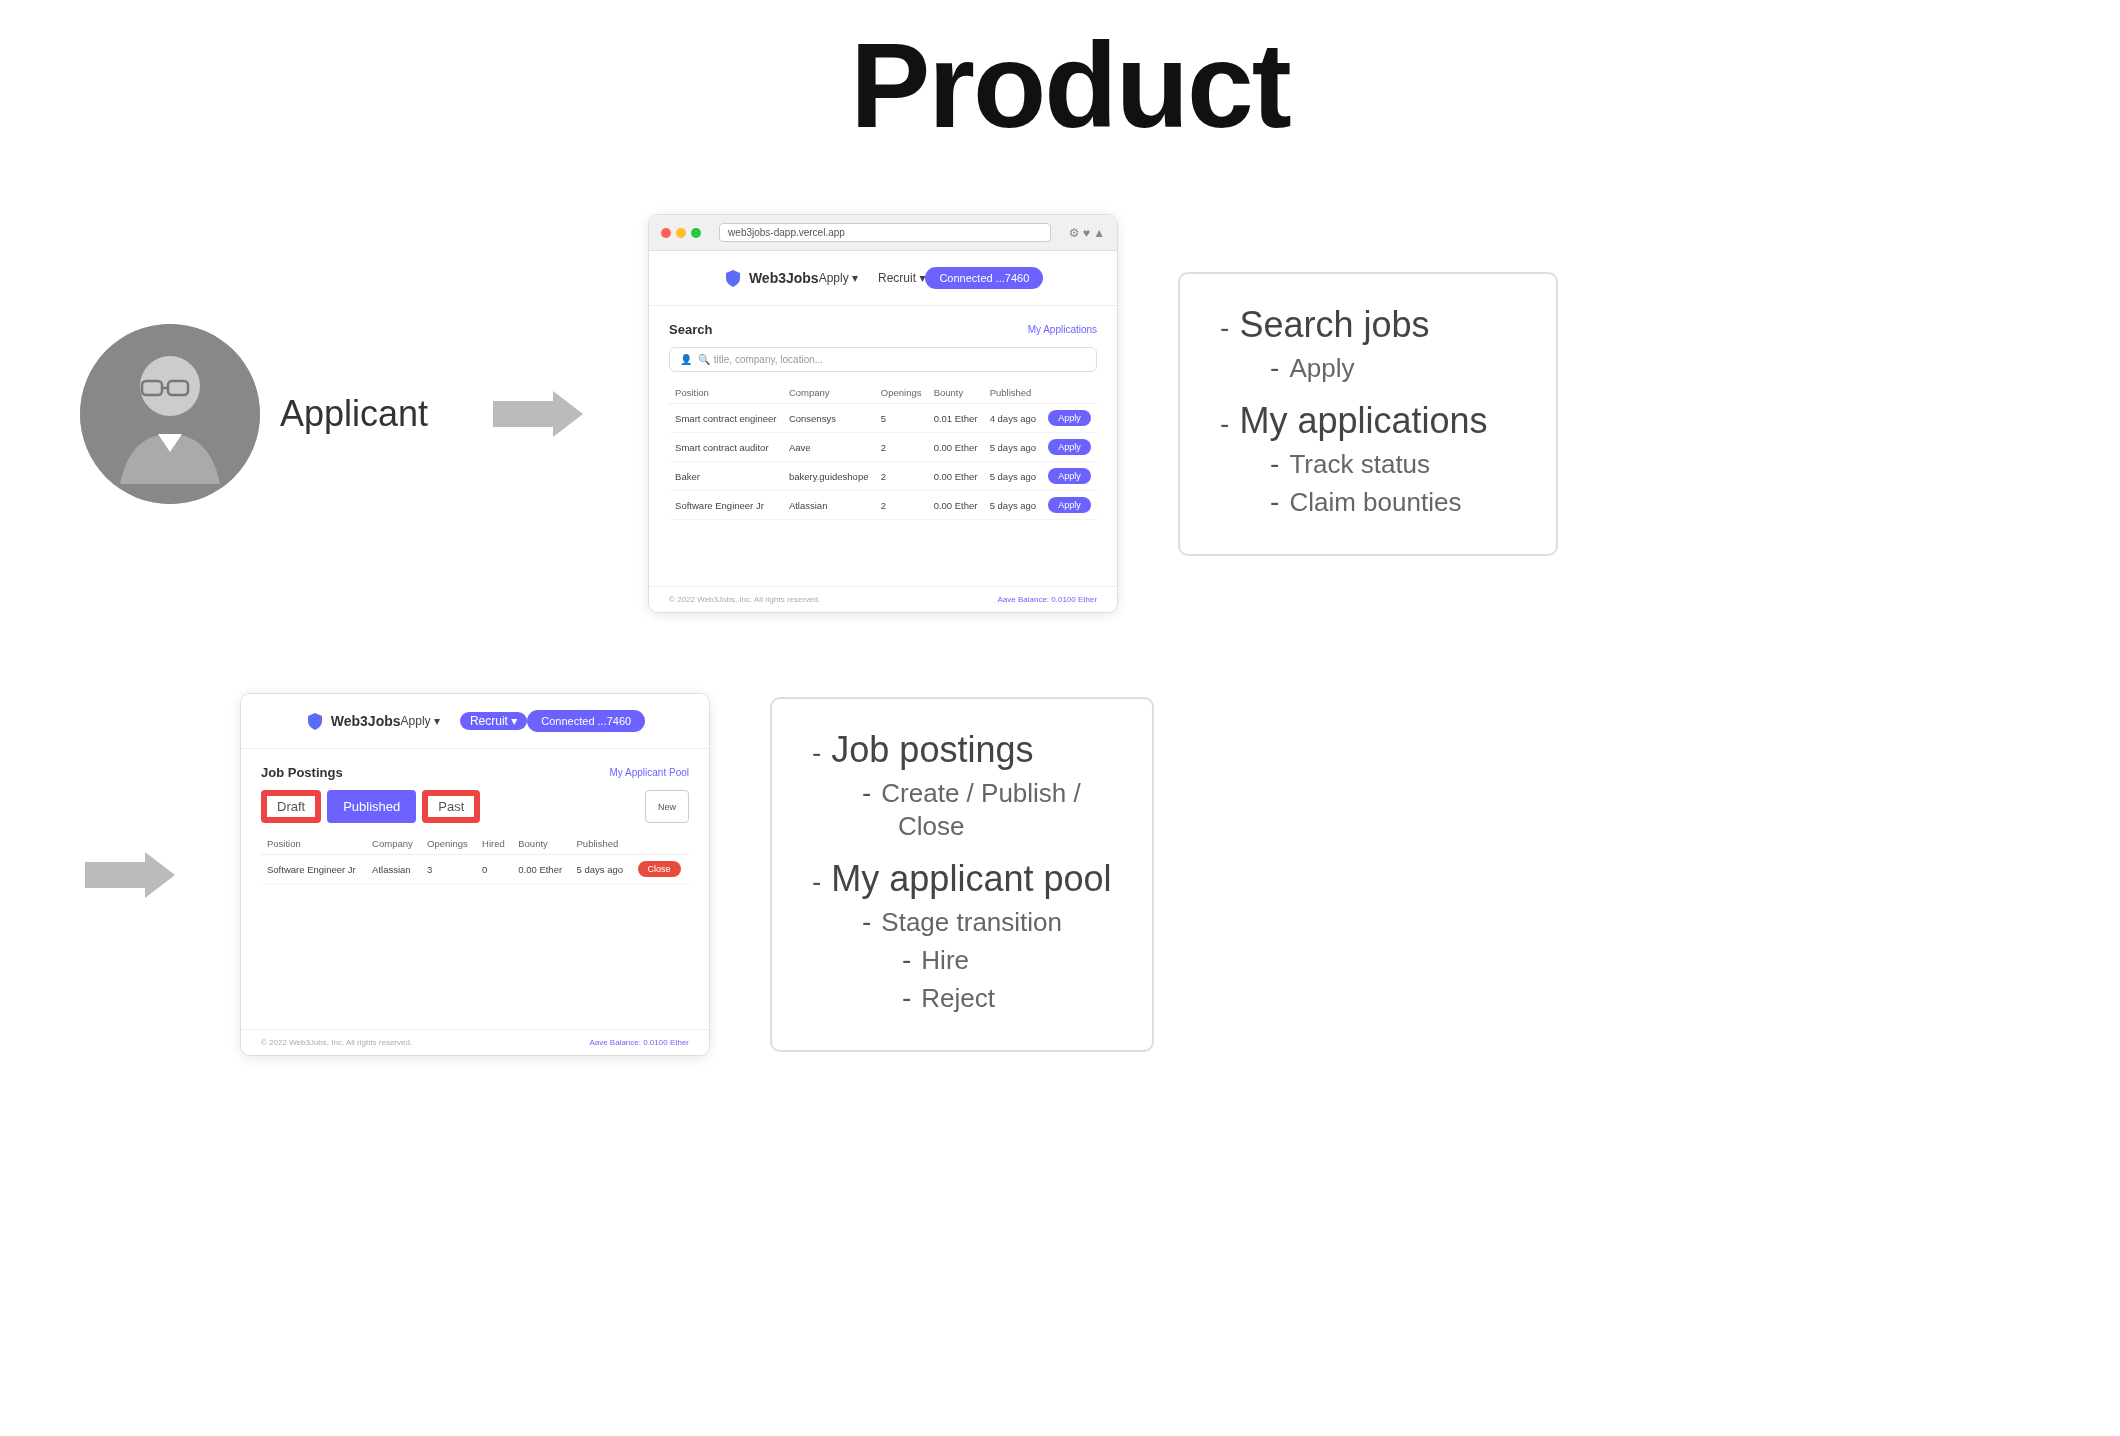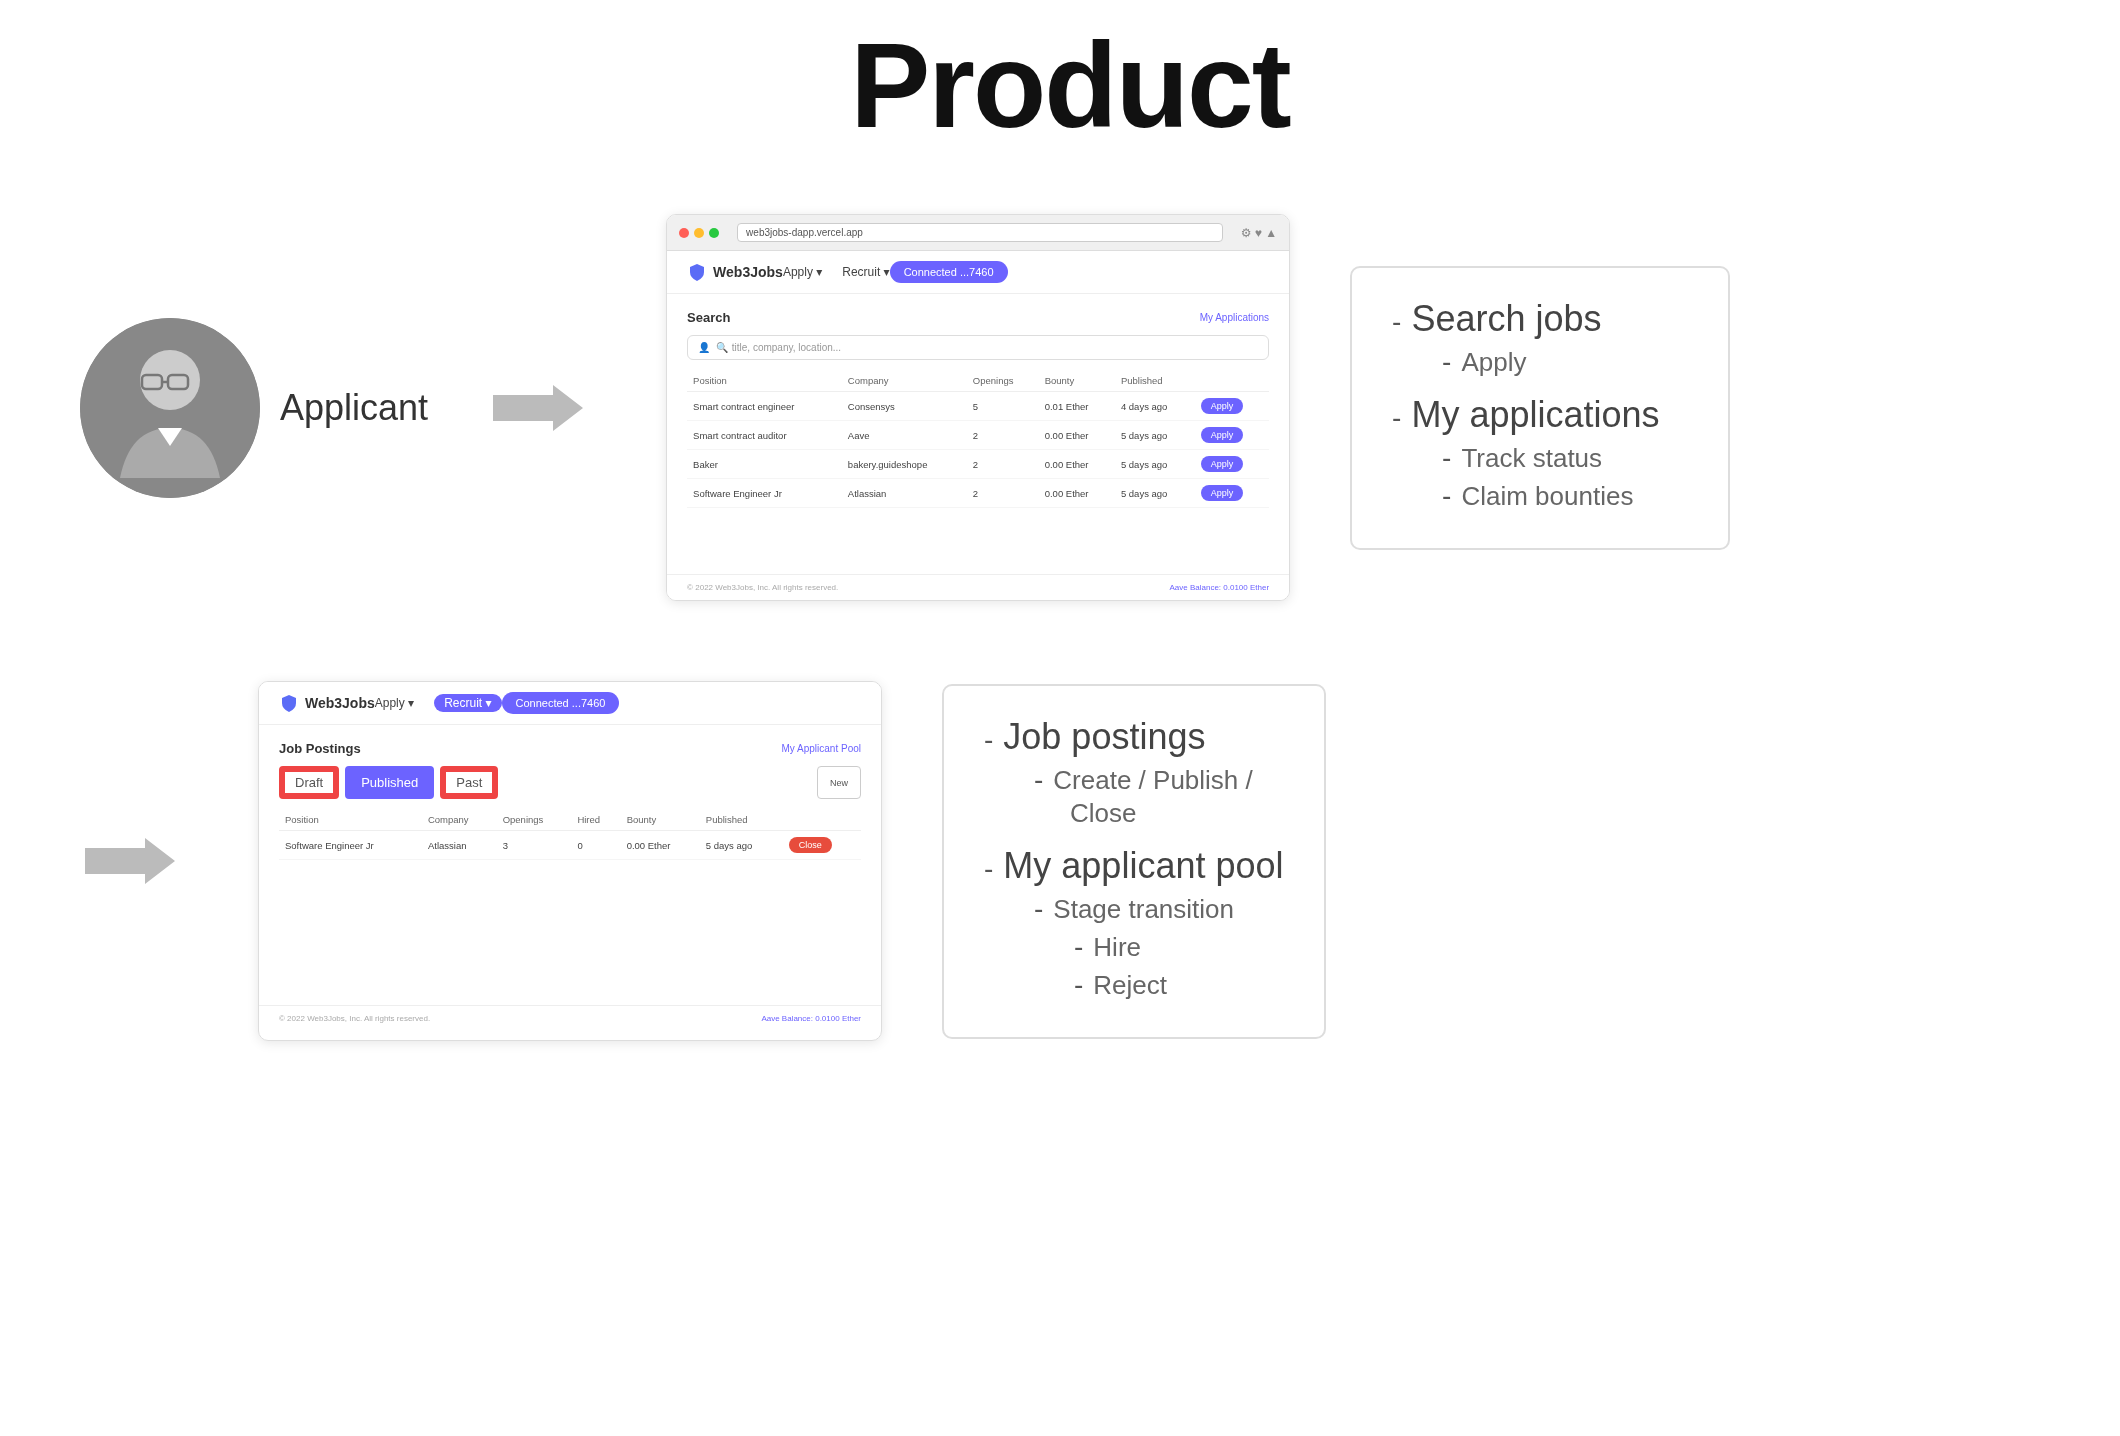--- a/index.html
+++ b/index.html
@@ -72,28 +72,27 @@
       justify-content: center;
     }
 
     .arrow-shape {
       width: 90px;
       height: 50px;
     }
 
     
     .browser-mock {
-      width: 624px;
+      width: 470px;
       min-height: 360px;
       border: 1.5px solid #dddddd;
       border-radius: 10px;
       overflow: hidden;
       box-shadow: 0 2px 12px rgba(0,0,0,0.1);
       flex-shrink: 0;
-      margin-left: 18px;
     }
 
     .browser-topbar {
       background: #f0f0f0;
       padding: 8px 12px;
       display: flex;
       align-items: center;
       gap: 8px;
       border-bottom: 1px solid #dddddd;
     }
@@ -126,24 +125,24 @@
     .browser-icons {
       display: flex;
       gap: 6px;
       font-size: 12px;
       color: #888;
     }
 
     
     .w3j-navbar {
       background: #ffffff;
-      padding: 10px 20px;
-      display: flex;
-      align-items: center;
-      justify-content: flex-start;
+      padding: 16px 20px;
+      display: flex;
+      align-items: center;
+      justify-content: center;
       border-bottom: 1px solid #eeeeee;
     }
 
     .w3j-logo {
       display: flex;
       align-items: center;
       gap: 6px;
       font-size: 14px;
       font-weight: 600;
       color: #333;

